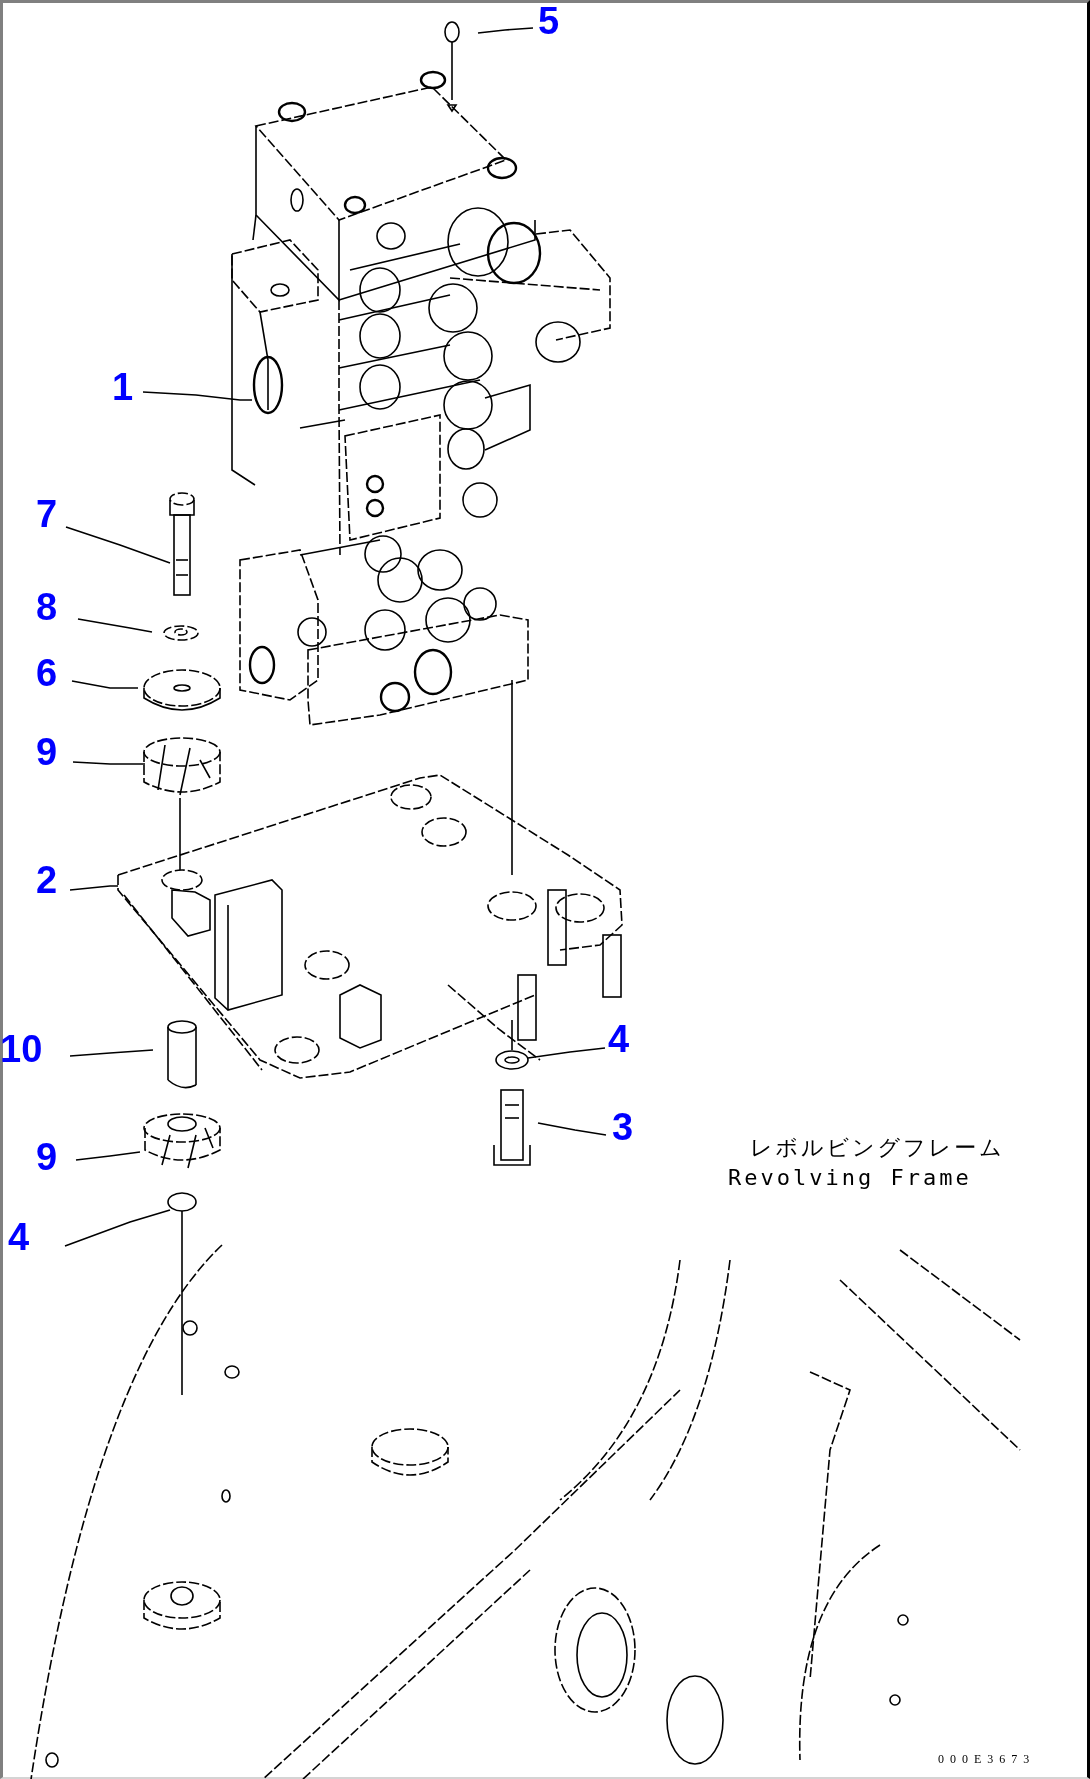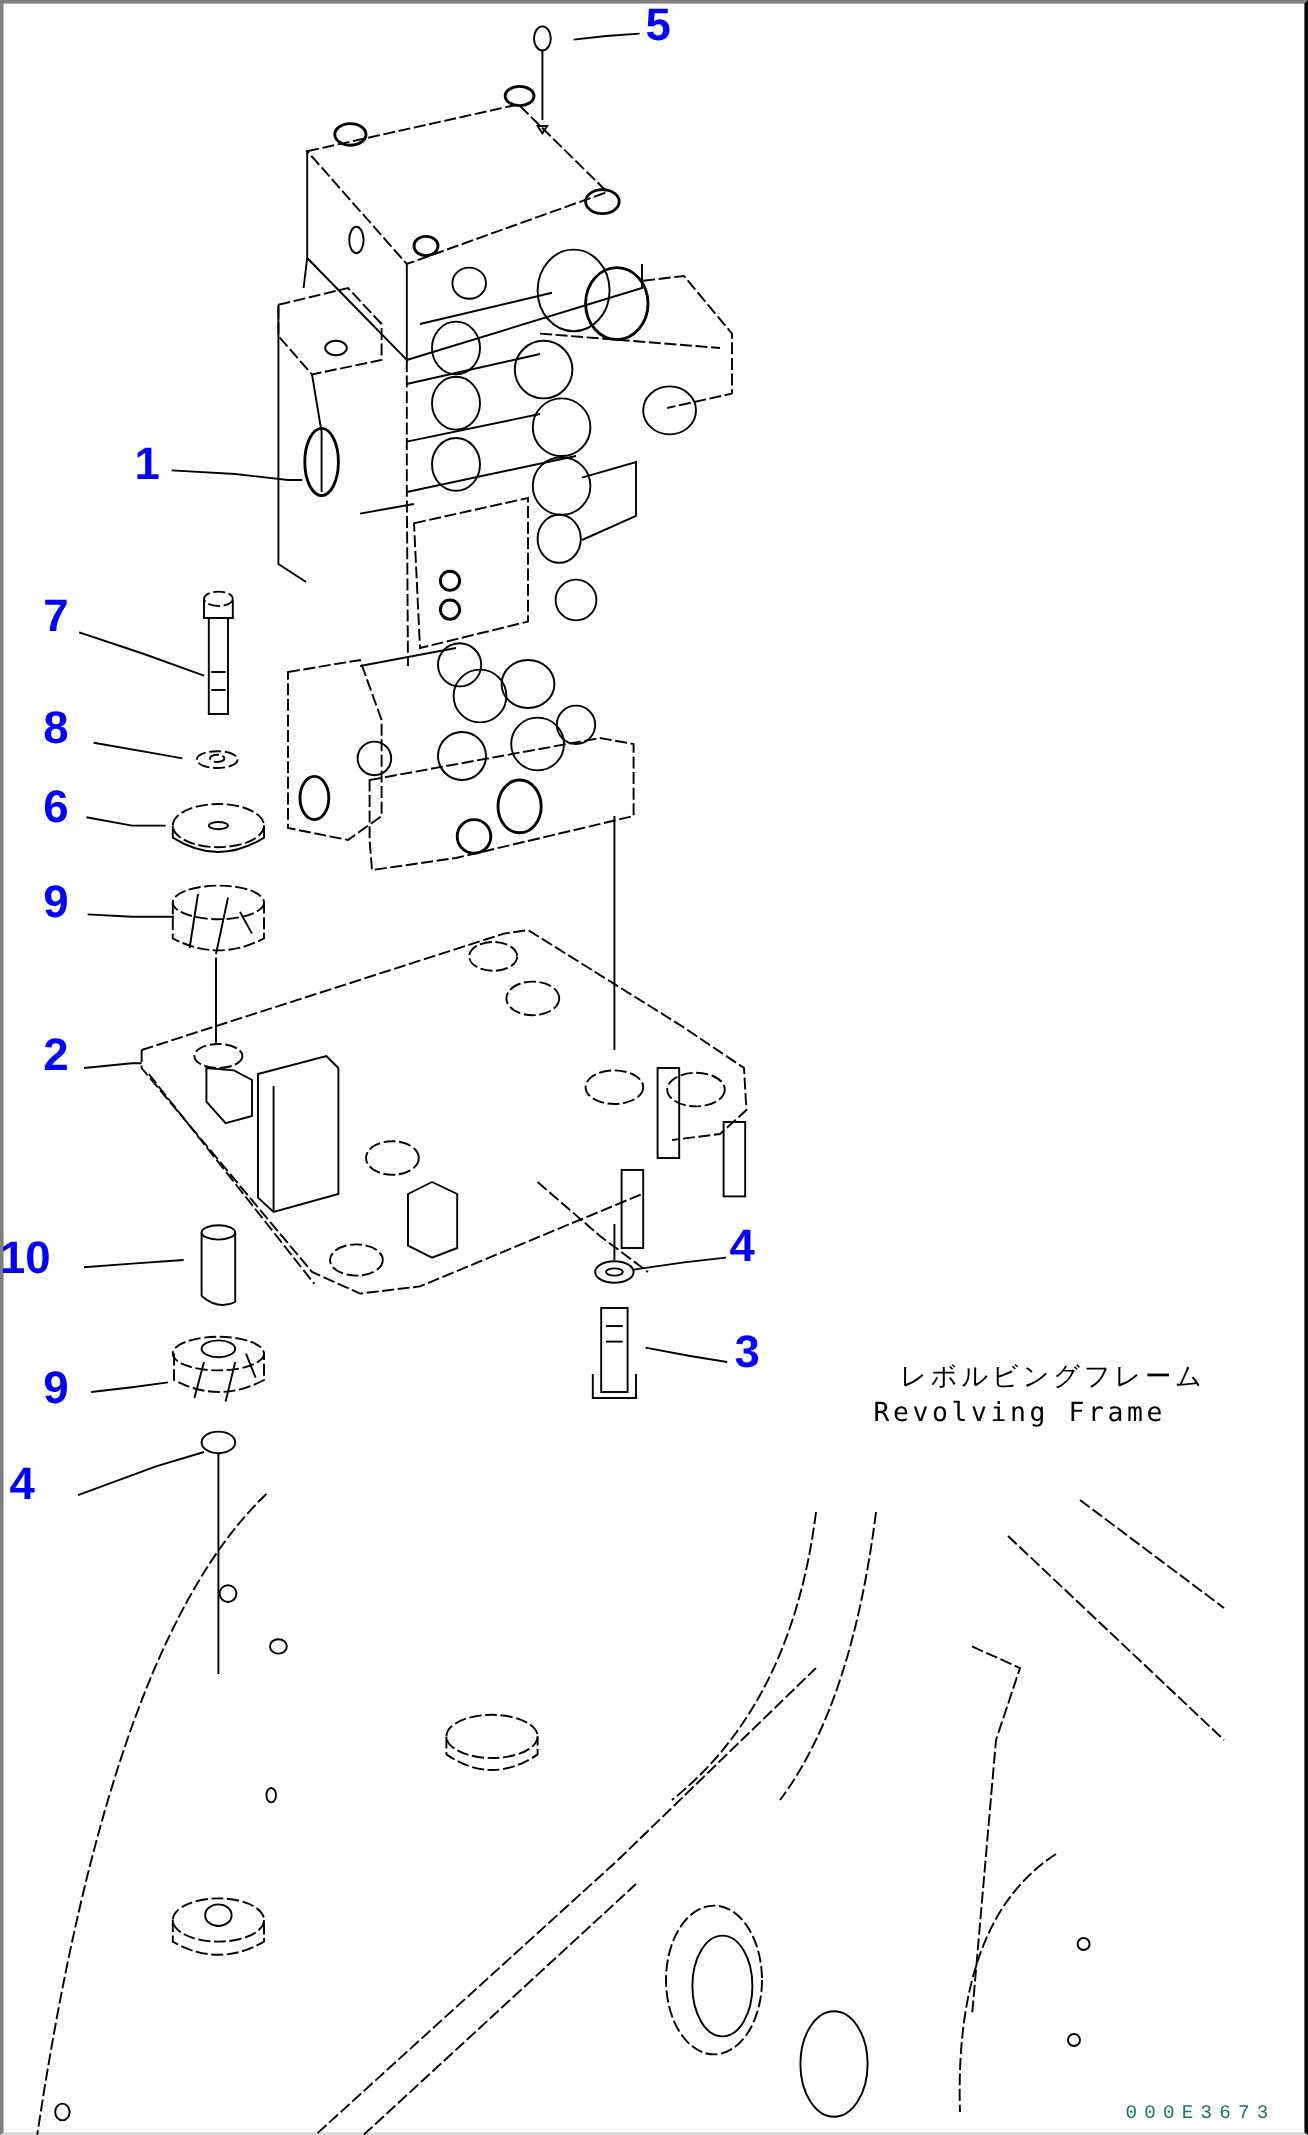--- a/index.html
+++ b/index.html
@@ -2,21 +2,21 @@
 <html><head>
 <meta charset="utf-8">
 <style>
   html, body { margin:0; padding:0; background:#fff; }
   body { width:1090px; height:1779px; overflow:hidden; position:relative; font-family:"Liberation Sans", sans-serif; }
   #frame { position:absolute; left:0; top:0; width:1090px; height:1779px; box-sizing:border-box;
            border-top:3px solid #808080; border-left:3px solid #808080; border-right:3px solid #000; border-bottom:2px solid #d4d4d4; background:#fff; }
   svg#drawing { position:absolute; left:0; top:0; }
   .callout { position:absolute; color:#0000ff; font-weight:bold; font-size:38px; line-height:38px; font-family:"Liberation Sans", sans-serif; }
   .note { position:absolute; font-family:"DejaVu Sans Mono", monospace; font-size:22px; color:#000; letter-spacing:3px; line-height:28px; }
-  .code { position:absolute; font-family:Liberation Mono, monospace; font-size:16px; color:#0f766e; letter-spacing:6px; }
+  .code { position:absolute; font-family:Liberation Serif, serif; font-size:12px; color:#000000; letter-spacing:6px; }
   .ln { fill:none; stroke:#000; stroke-width:1.6; }
   .dl { fill:none; stroke:#000; stroke-width:1.6; stroke-dasharray:10 3; }
   .th { fill:none; stroke:#000; stroke-width:2.4; }
 </style>
 </head>
 <body>
 
 <div id="frame"></div>
 
 <svg id="drawing" width="1090" height="1779" viewBox="0 0 1090 1779">

